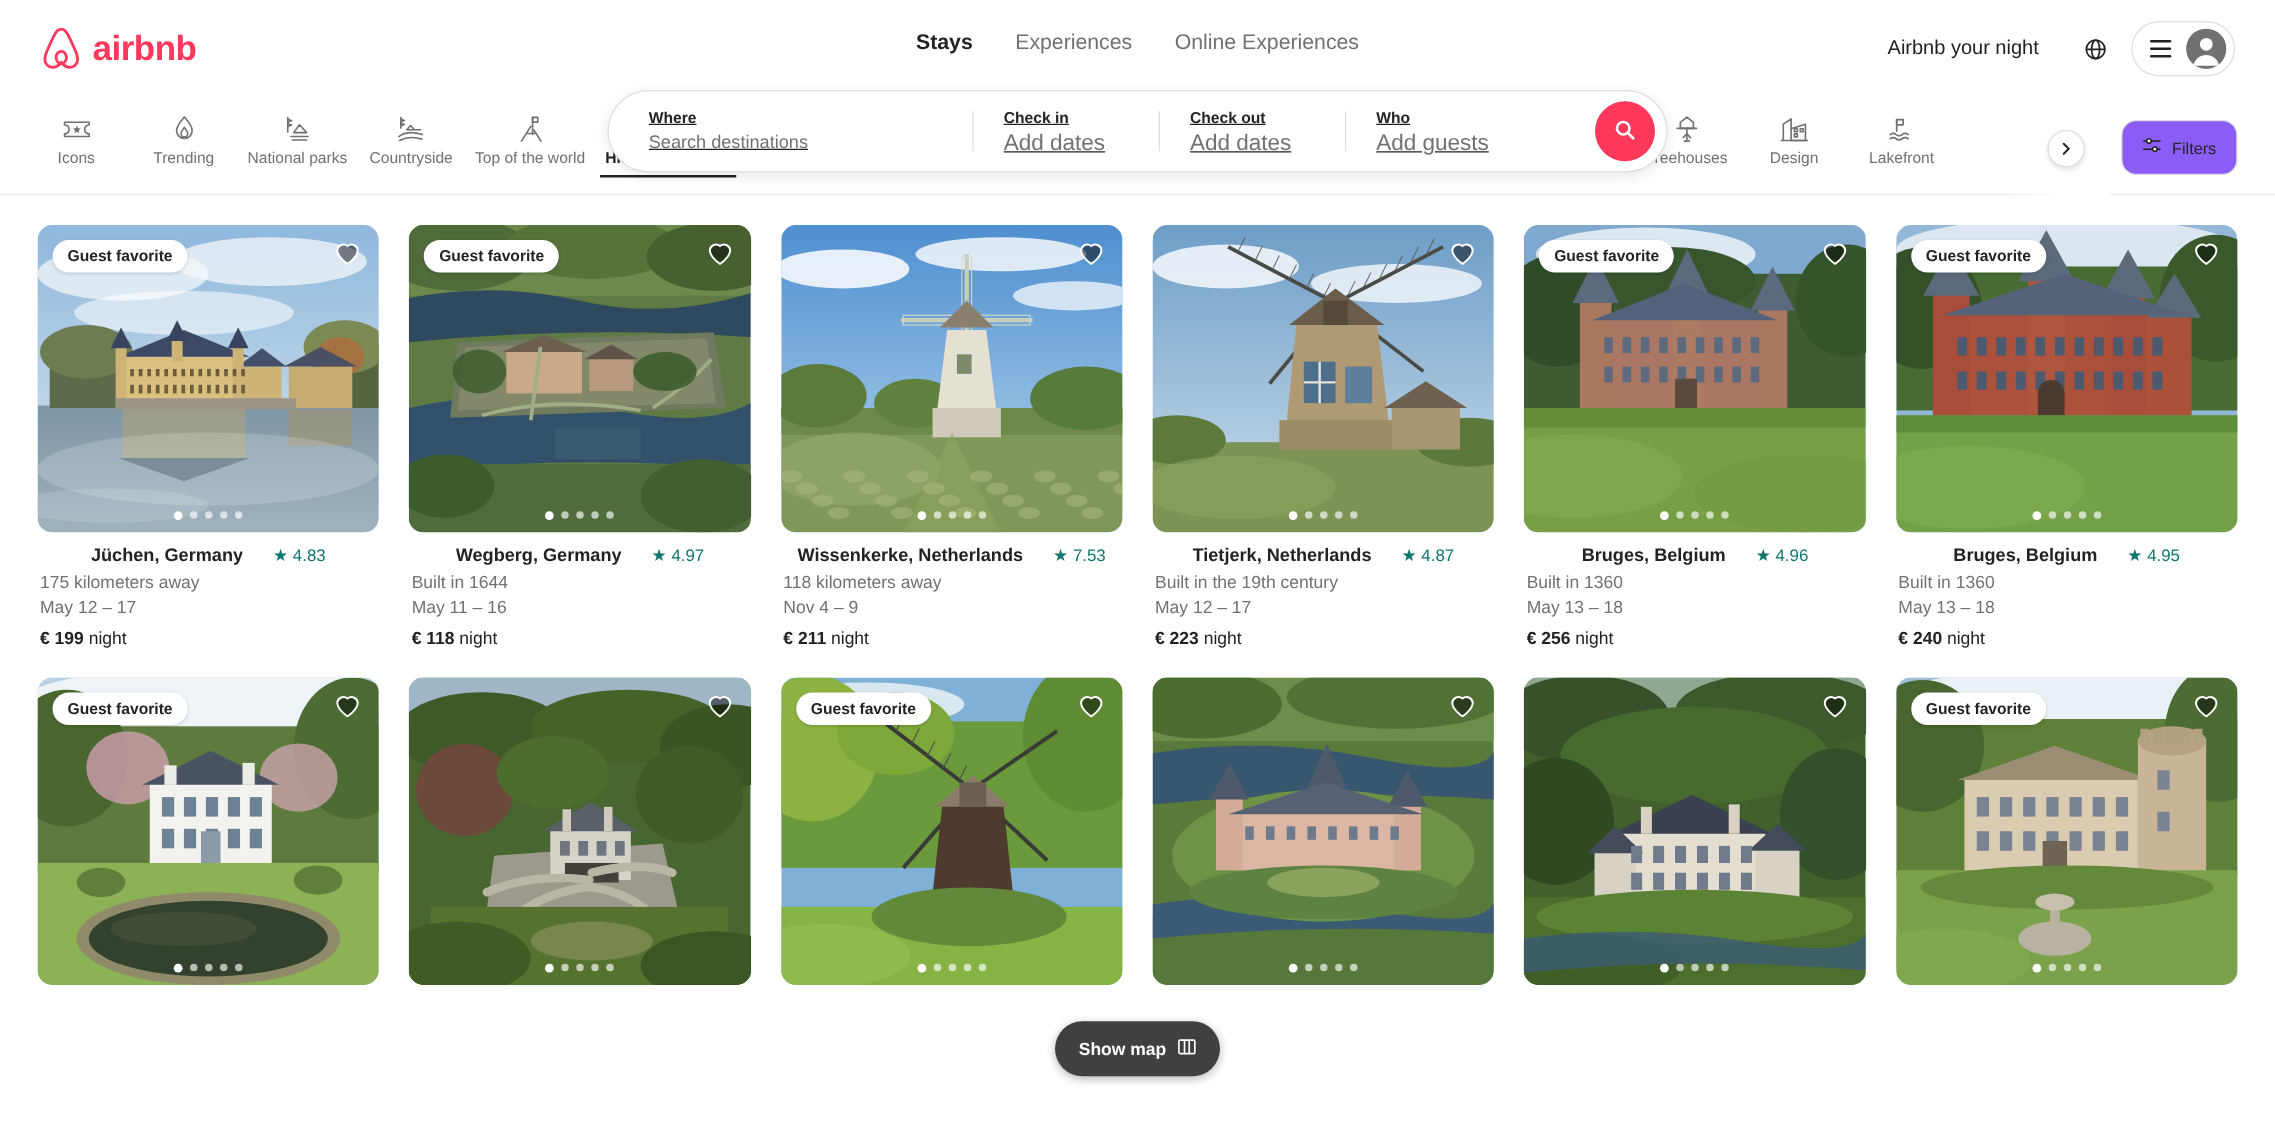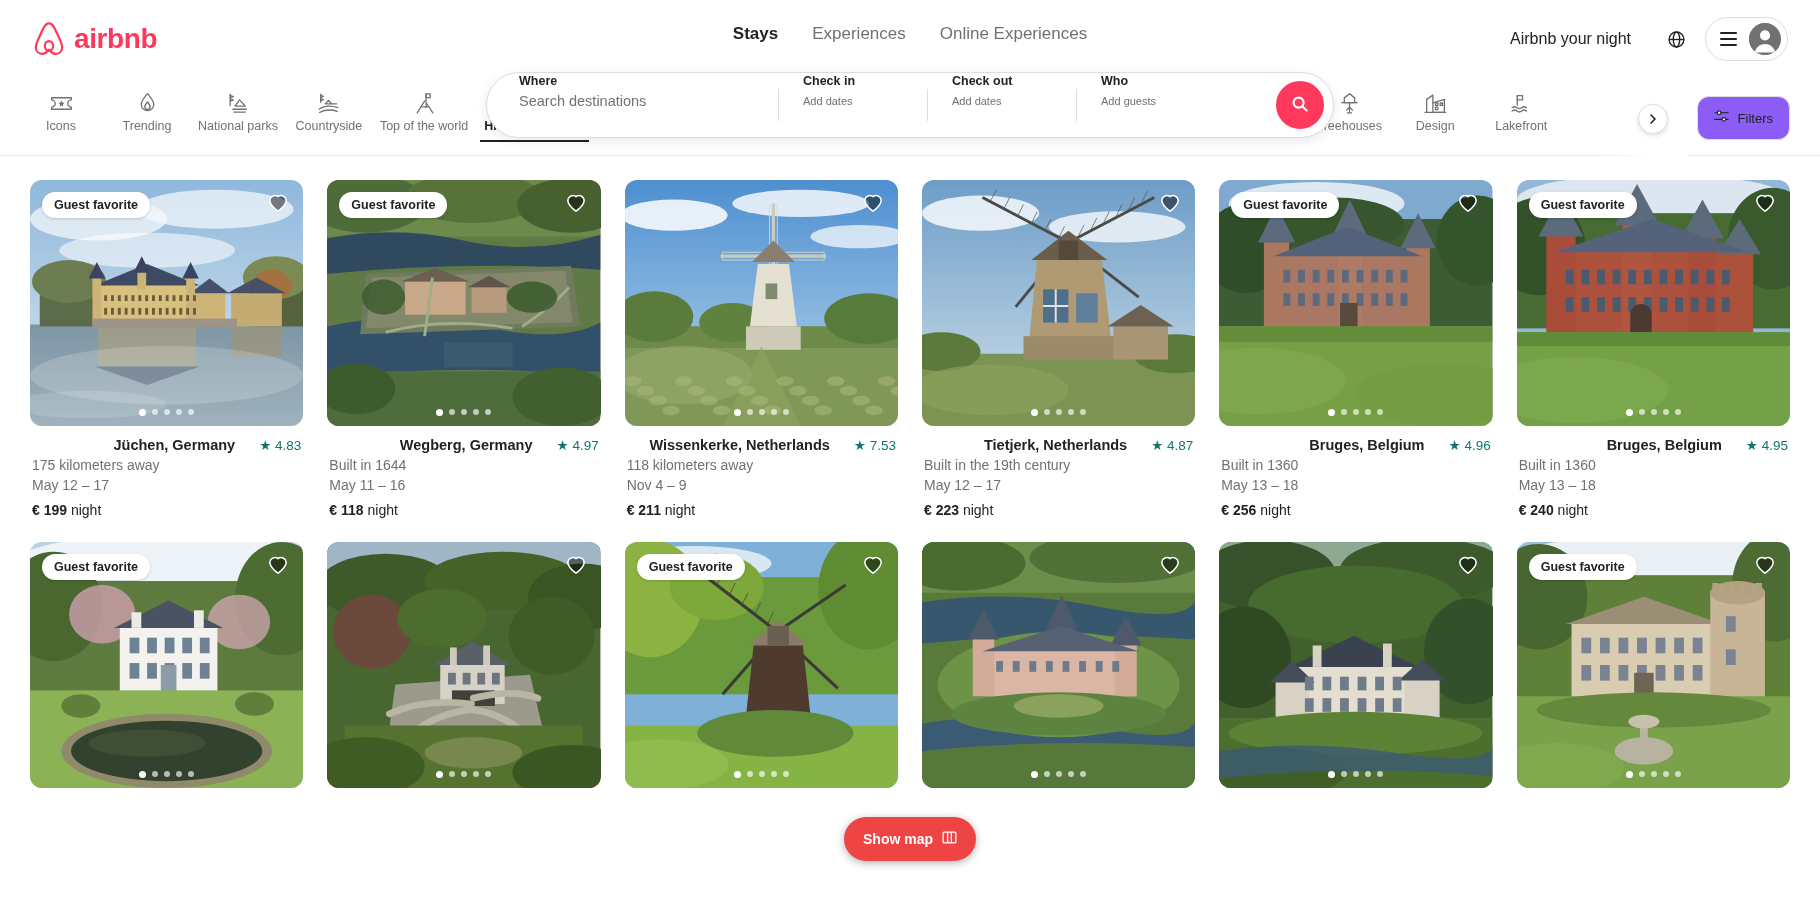--- a/index.html
+++ b/index.html
@@ -80,27 +80,27 @@
     position: absolute;
     left: 50%; top: 72px; transform: translateX(-50%);
     width: 848px; height: 66px;
     background: #fff;
     border: 1px solid #dddddd;
     border-radius: 33px;
     box-shadow: 0 3px 12px rgba(0,0,0,0.09);
     display: flex; align-items: center;
     z-index: 5;
   }
-  .sb-seg { display: flex; flex-direction: column; justify-content: flex-start; padding: 0 24px; height: 100%; cursor: pointer; }
+  .sb-seg { display: flex; flex-direction: column; justify-content: center; padding: 0 24px; height: 100%; cursor: pointer; text-decoration: underline; }
   .sb-seg.where { flex: 0 0 291px; padding-left: 32px; }
   .sb-seg.checkin { flex: 0 0 148px; }
   .sb-seg.checkout { flex: 0 0 148px; }
   .sb-seg.who { flex: 1 1 auto; }
   .sb-label { font-size: 12.5px; font-weight: 700; color: #222; line-height: 17px; }
-  .sb-value { font-size: 11px; color: #717171; line-height: 19px; margin-top: 2px; }
+  .sb-value { font-size: 18px; color: #717171; line-height: 19px; margin-top: 2px; }
   .sb-input {
     font-size: 14.5px; color: #717171; line-height: 19px; margin-top: 2px;
     border: none; outline: none; background: transparent; padding: 0;
     font-family: "Liberation Sans", sans-serif; width: 100%;
   }
   .sb-input::placeholder { color: #717171; opacity: 1; }
   .sb-div { width: 1px; height: 32px; background: #dddddd; flex: 0 0 1px; }
   .search-btn {
     width: 48px; height: 48px; border-radius: 50%;
     background: #FF385C; border: none; cursor: pointer;
@@ -202,31 +202,31 @@
     cursor: pointer; line-height: 0;
   }
   .dots {
     position: absolute; left: 0; right: 0; bottom: 10px; z-index: 3;
     display: flex; align-items: center; justify-content: center; gap: 6px;
   }
   .dot { width: 6px; height: 6px; border-radius: 50%; background: rgba(255,255,255,0.65); }
   .dot.active { background: #fff; width: 7px; height: 7px; }
 
   .card-info { padding: 10px 2px 0 2px; }
-  .row1 { display: flex; align-items: baseline; justify-content: flex-end; gap: 24px; }
+  .row1 { display: flex; align-items: baseline; justify-content: center; gap: 24px; }
   .title { font-size: 14.5px; font-weight: 600; color: #222; line-height: 19px; white-space: nowrap; overflow: hidden; text-overflow: ellipsis; }
   .rating { font-size: 13.5px; color: #0f766e; white-space: nowrap; flex: 0 0 auto; }
   .sub { font-size: 14px; color: #717171; line-height: 19px; margin-top: 1px; }
   .price { font-size: 14px; color: #222; margin-top: 7px; }
   .price b { font-weight: 700; }
 
   
   .showmap {
     position: fixed; left: 50%; bottom: 52px; transform: translateX(-50%);
-    background: #ef4444; color: #fff;
+    background: #404040; color: #fff;
     border-radius: 24px; padding: 13px 19px;
     display: flex; align-items: center; gap: 9px;
     font-size: 14px; font-weight: 600; cursor: pointer;
     box-shadow: 0 2px 8px rgba(0,0,0,0.3);
     z-index: 20;
   }
 </style>
 </head>
 <body>
 

